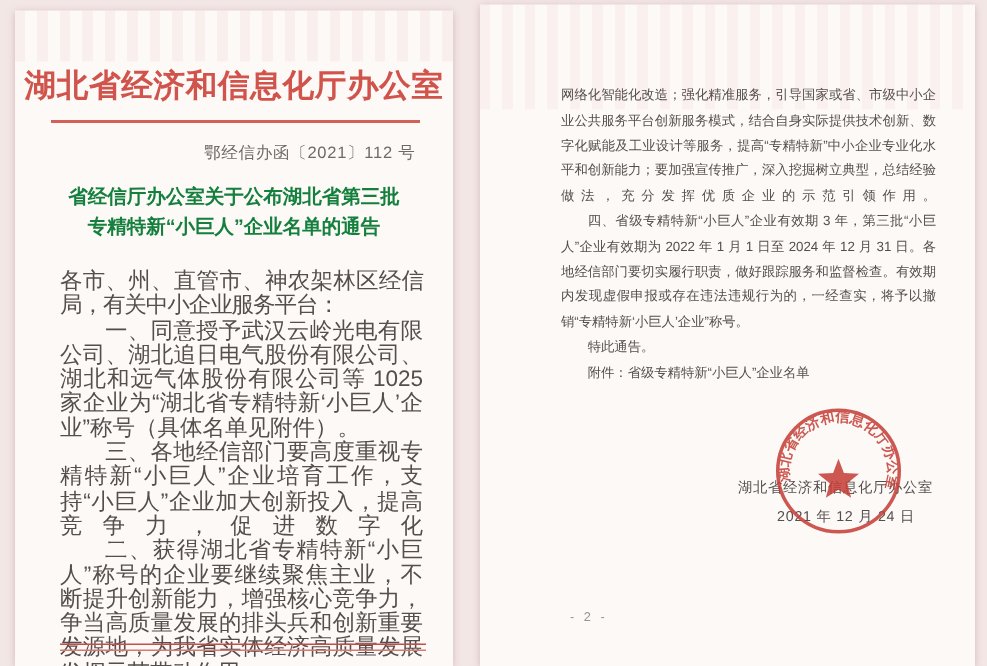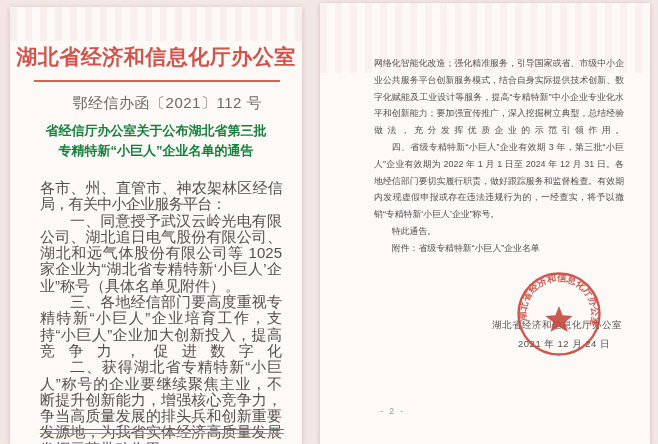--- a/index.html
+++ b/index.html
@@ -26,22 +26,22 @@
 
   .p1-header {
     position:absolute; top:36px; left:0; right:0; text-align:center;
     font-size:21px; font-weight:bold; color:#d0544c; letter-spacing:0.5px;
   }
   .p1-rule {
     position:absolute; top:73px; left:24px; right:22px; height:2px;
     background:#d4605a;
   }
   .p1-docnum {
-    position:absolute; top:87px; right:40px;
-    font-size:15px; color:#6f6a66; letter-spacing:0.5px;
+    position:absolute; top:87px; right:25px;
+    font-size:11px; color:#6f6a66; letter-spacing:0.5px;
   }
   .p1-title {
     position:absolute; top:114px; left:0; right:0; text-align:center;
     font-weight:bold; font-size:13px; line-height:20px; color:#15803d;
   }
   .body-text p { margin:0; }
   .p1-body {
     position:absolute; top:173px; left:30px; width:242px;
     font-size:15px; line-height:16.3px; color:#544f4c; text-align:justify;
   }

